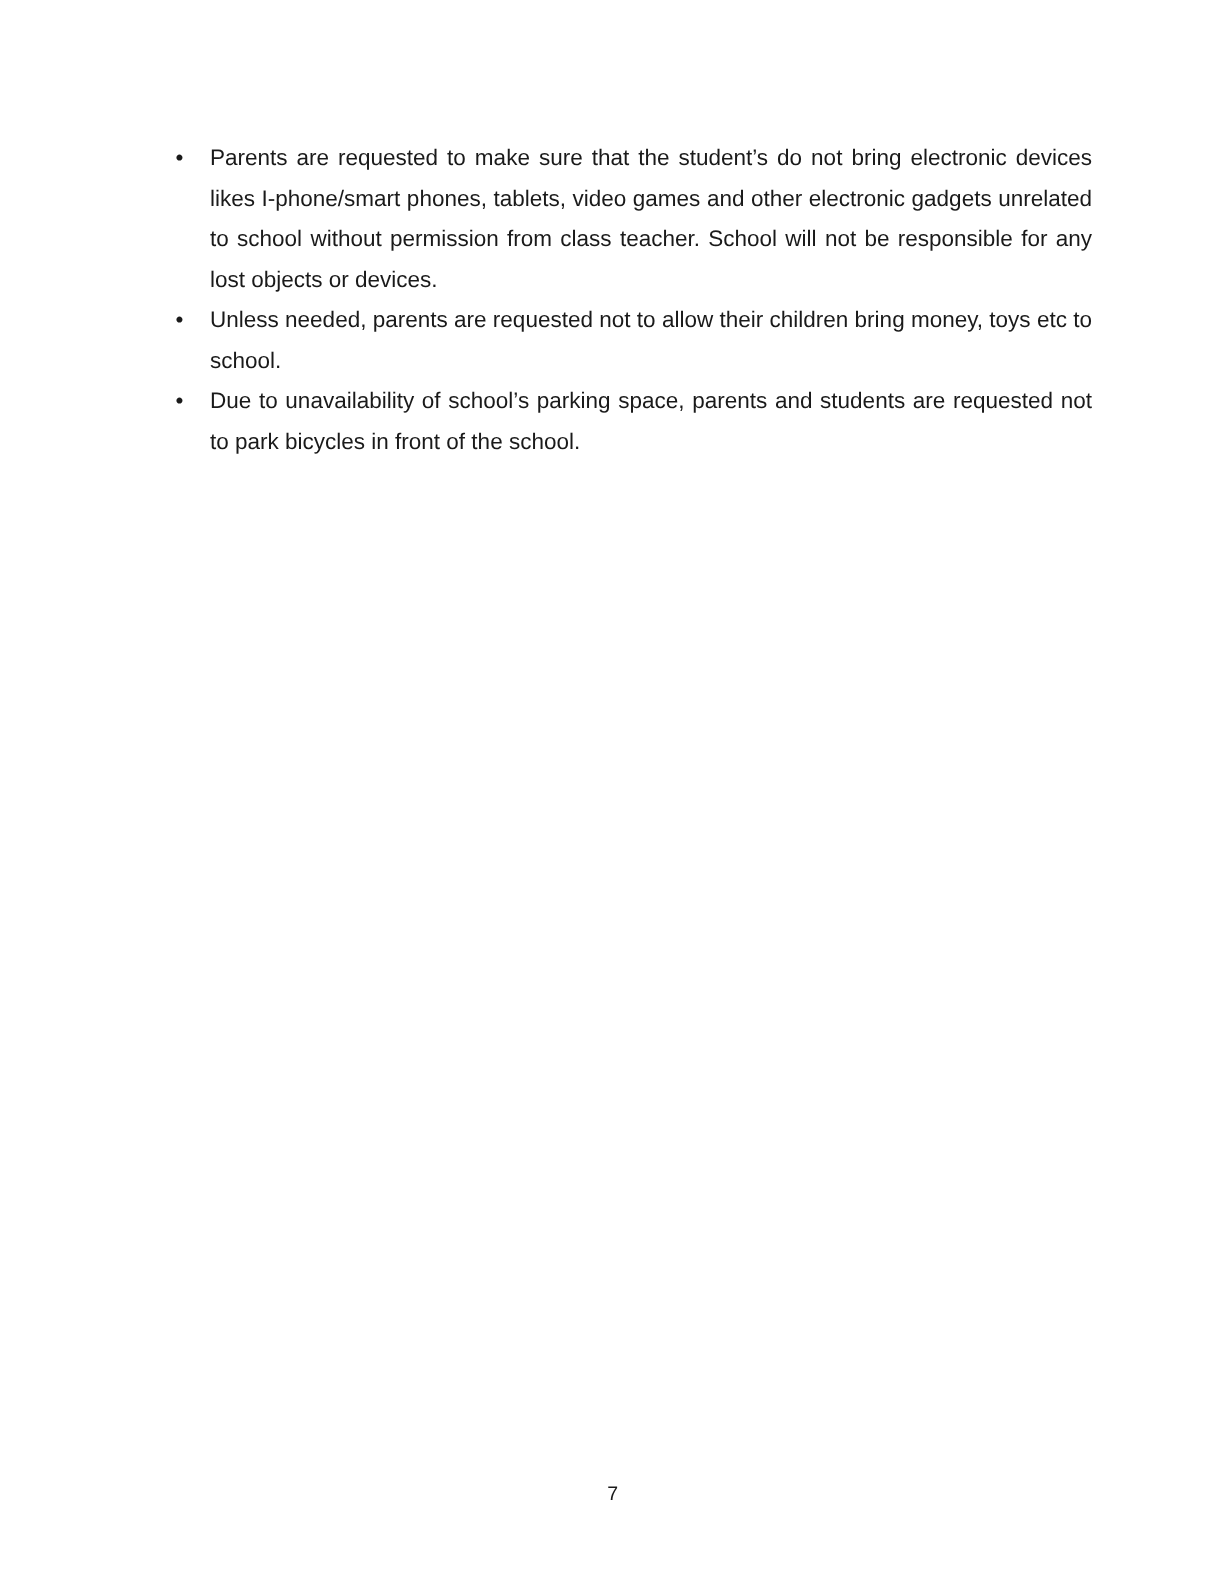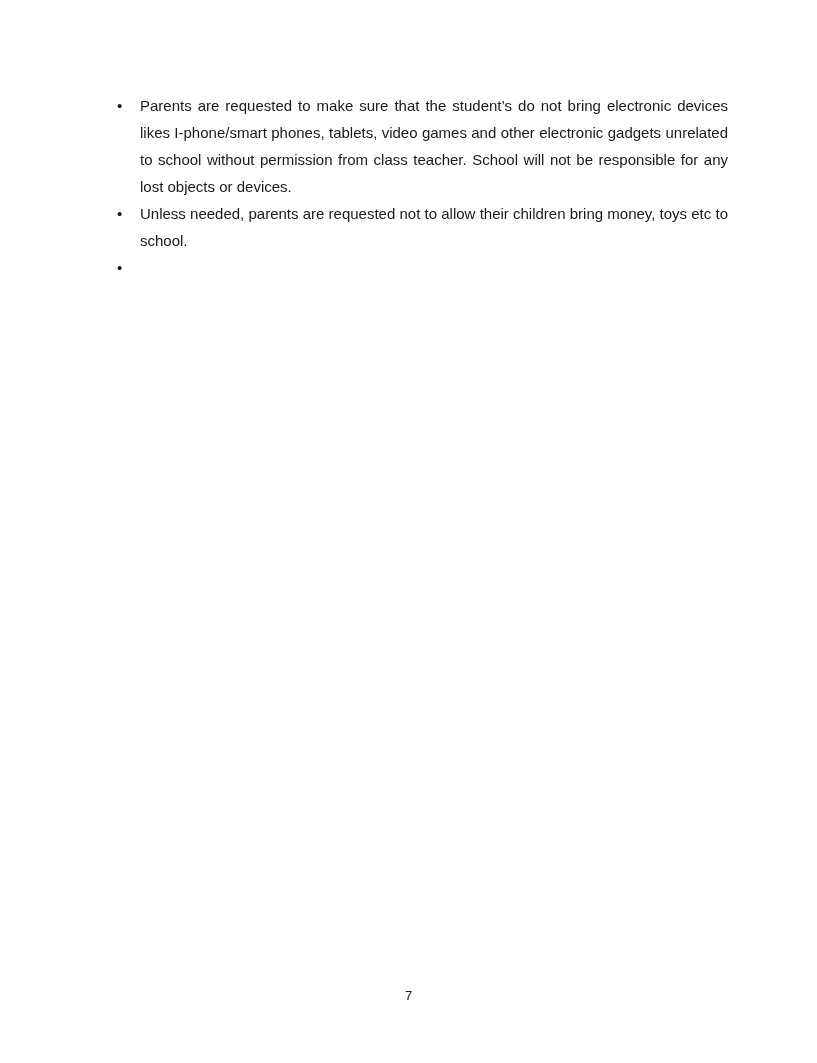--- a/index.html
+++ b/index.html
@@ -59,16 +59,17 @@
     <li>
       <span class="marker">•</span>
       <span>Parents are requested to make sure that the student’s do not bring electronic devices likes I-phone/smart phones, tablets, video games and other electronic gadgets unrelated to school without permission from class teacher. School will not be responsible for any lost objects or devices.</span>
     </li>
     <li>
       <span class="marker">•</span>
       <span>Unless needed, parents are requested not to allow their children bring money, toys etc to school.</span>
     </li>
     <li>
       <span class="marker">•</span>
+      <span>Due to unavailability of school’s parking space, parents and students are requested not to park bicycles in front of the school.</span>
     </li>
   </ul>
   <div class="page-number">7</div>
 </div>
 
 </body></html>

